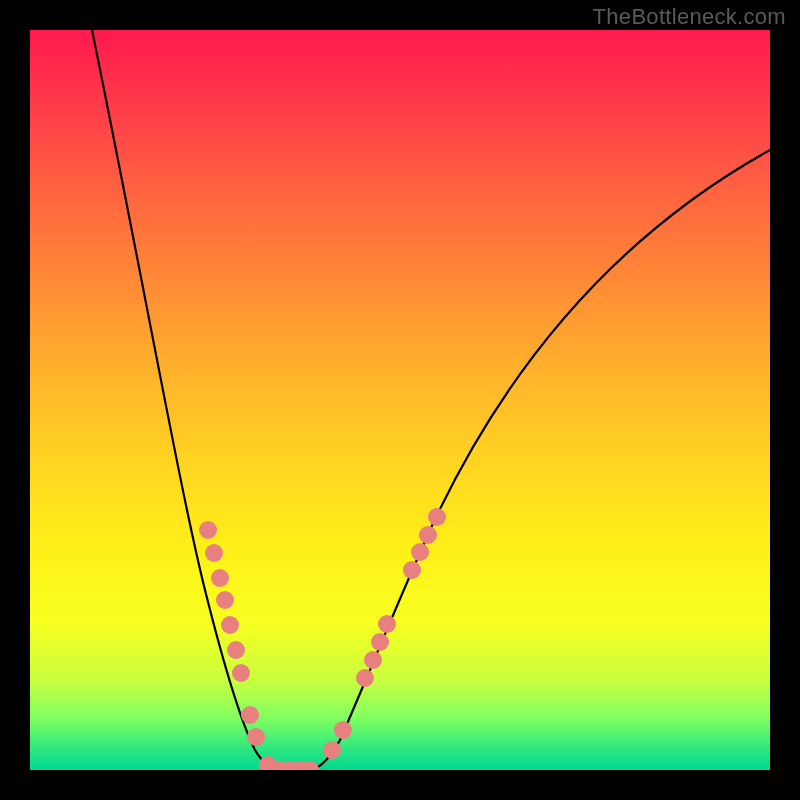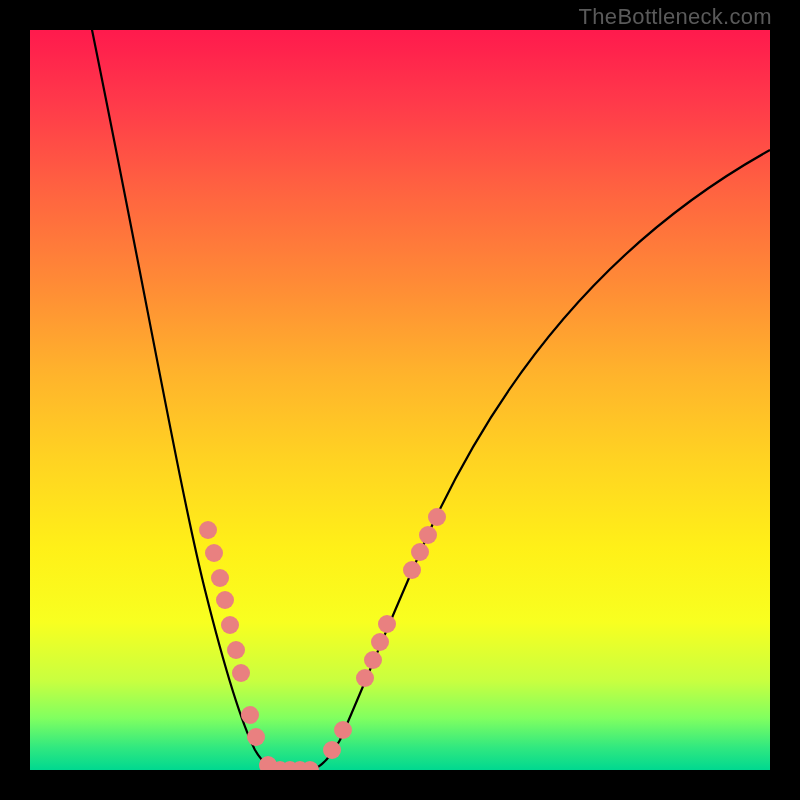--- a/index.html
+++ b/index.html
@@ -39,21 +39,21 @@
       #f8ff20 80%,
       #c8ff40 88%,
       #80ff60 93%,
       #30e880 97%,
       #00d890 100%
     );
   }
   .watermark {
     position: absolute;
     top: 4px;
-    right: 28px;
+    right: 14px;
     color: #5a5a5a;
     font-size: 22px;
     letter-spacing: 0.3px;
     user-select: none;
   }
   svg.curve {
     position: absolute;
     inset: 0;
     width: 740px;
     height: 740px;

